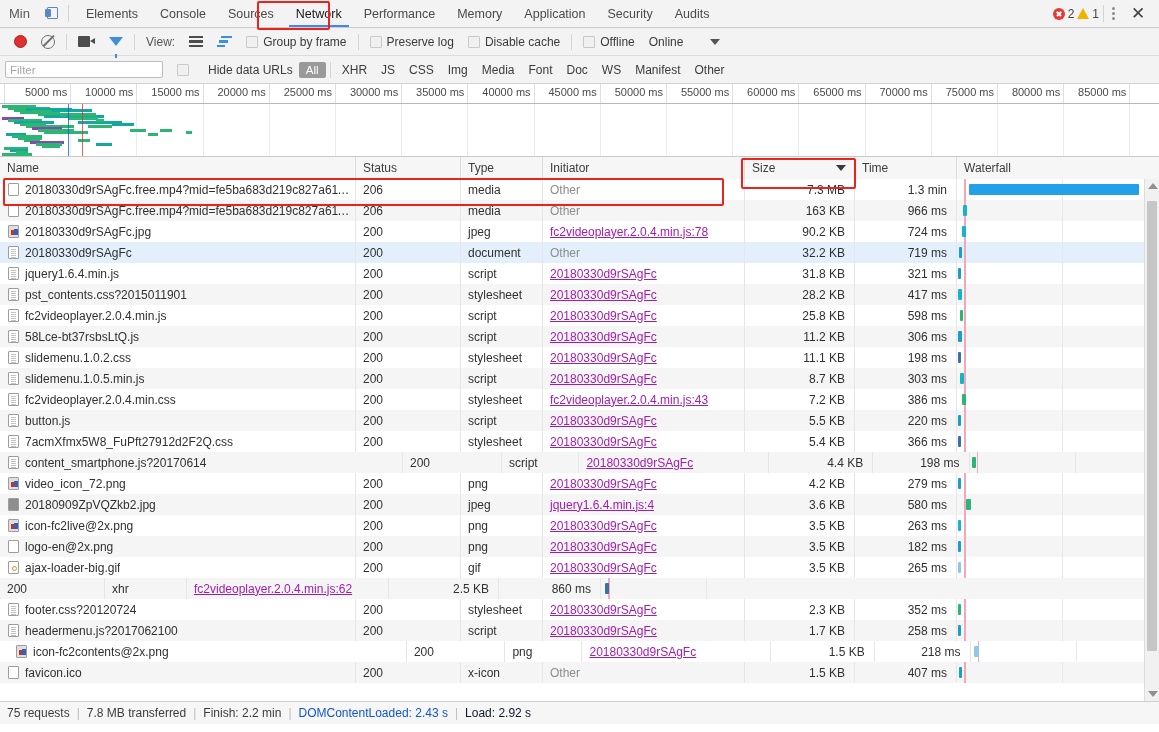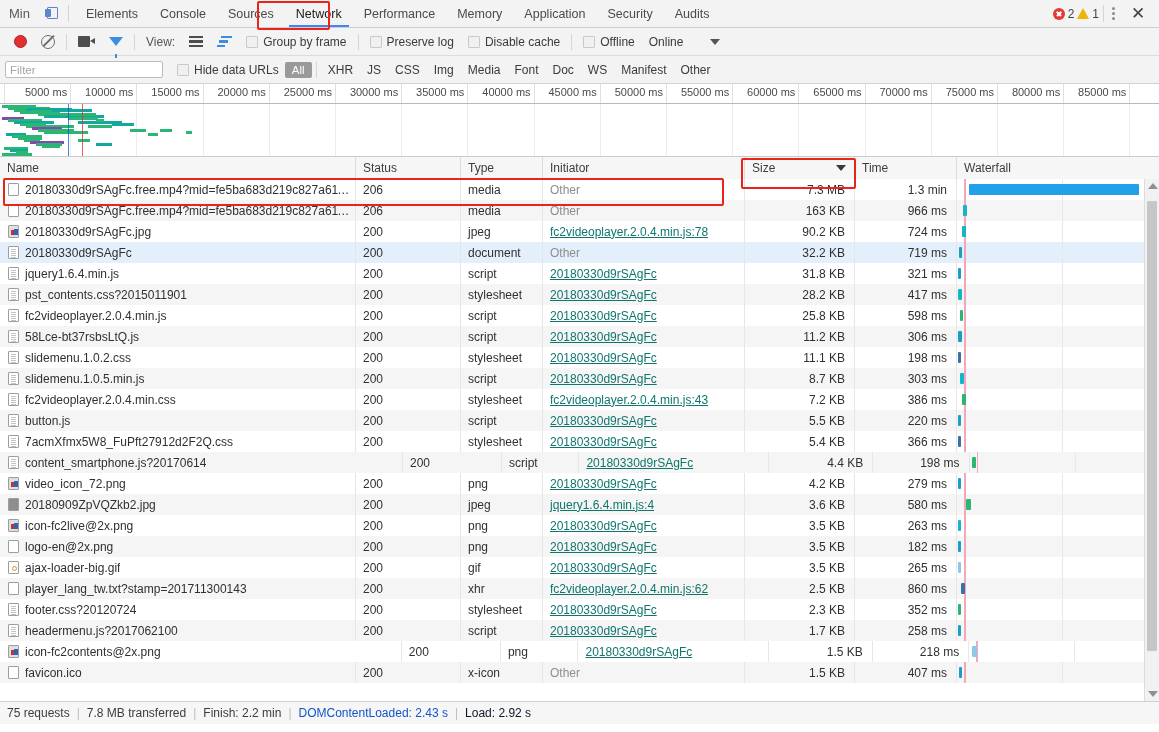--- a/index.html
+++ b/index.html
@@ -78,21 +78,21 @@
   
   .filterbar{
     height:27px;min-height:27px;display:flex;align-items:center;
     background:#f3f3f3;border-bottom:1px solid #d2d2d2;padding-left:5px;gap:0;
   }
   .filter-input{
     width:158px;height:17px;border:1px solid #bdbdbd;background:#fff;border-radius:2px;
     font-family:inherit;font-size:11.5px;color:#333;padding:0 4px;box-sizing:border-box;outline:none;
   }
   .filter-input::placeholder{color:#a6a6a6;}
-  .fb-item{display:flex;align-items:center;gap:5px;padding:0 6px;font-size:12px;color:#3b3b3b;white-space:nowrap;}
+  .fb-item{display:flex;align-items:center;gap:19px;padding:0 6px;font-size:12px;color:#3b3b3b;white-space:nowrap;}
   .pill{
     display:inline-flex;align-items:center;justify-content:center;
     height:16px;min-width:19px;padding:0 4px;border-radius:2px;
     background:#9a9a9a;color:#fff;font-size:11.5px;
   }
   .ftype{padding:0 7px;font-size:12px;color:#3b3b3b;white-space:nowrap;}
 
   
   .overview{height:72px;min-height:72px;position:relative;background:#fff;border-bottom:1px solid #c9c9c9;overflow:hidden;}
   .ruler{position:absolute;left:0;top:0;right:0;height:20px;}
@@ -130,21 +130,21 @@
   .fi.doc:before{content:"";position:absolute;left:2px;top:2px;right:2px;height:1px;background:#c3c3c3;box-shadow:0 2px 0 #c3c3c3,0 4px 0 #c3c3c3,0 6px 0 #c3c3c3,0 8px 0 #c3c3c3;}
   .fi.img{background:#dfdfdf;}
   .fi.img:before{content:"";position:absolute;left:1.5px;top:4px;width:3px;height:5px;background:#b03a3a;}
   .fi.img:after{content:"";position:absolute;left:5px;top:2.5px;width:3.5px;height:6.5px;background:#3a5fb0;}
   .fi.imgdark{background:#8e8e8e;}
   .fi.gif{background:#fff;}
   .fi.gif:before{content:"";position:absolute;left:2.5px;top:3.5px;width:5px;height:5px;border-radius:50%;border:1.5px solid #c99a2e;box-sizing:border-box;}
   .fi.blank{background:#fff;}
   .name-txt{overflow:hidden;text-overflow:ellipsis;white-space:nowrap;}
   .muted{color:#8d8d8d;}
-  .link{color:#0f766e;text-decoration:underline;cursor:pointer;}
+  .link{color:#a21caf;text-decoration:underline;cursor:pointer;}
   .row-ring{position:absolute;border:2px solid #e8241b;border-radius:2px;pointer-events:none;left:3px;top:-1px;width:717px;height:24px;z-index:4;}
 
   
   .c-wf{position:relative;padding:0;border-right:none;overflow:hidden;}
   .wf-grid{position:absolute;top:0;bottom:0;width:1px;background:#e8e8e8;}
   .wf-pink{position:absolute;top:0;bottom:0;width:1.5px;background:#f4a7b9;}
   .wf-bar{position:absolute;top:5px;height:11px;border-radius:1px;}
 
   
   .vscroll{position:absolute;right:0;top:22px;bottom:0;width:14px;background:#f1f1f1;border-left:1px solid #dcdcdc;}
@@ -942,24 +942,20 @@
           <div class="cell c-num" style="width: 102px;">
             <span>265 ms</span>
           </div>
           <div class="cell c-wf" style="width: 202px;">
             <div class="wf-grid" style="left: 105px;"></div>
             <div class="wf-pink" style="left: 7px;"></div>
             <div class="wf-bar" style="left: 1px; width: 3px; background: rgb(142, 199, 234);"></div>
           </div>
         </div>
         <div class="row even">
-          <div class="cell c-name" style="width: 356px;">
-            <span class="fi blank"></span>
-            <span class="name-txt">player_lang_tw.txt?stamp=201711300143</span>
-          </div>
           <div class="cell " style="width: 105px;">
             <span>200</span>
           </div>
           <div class="cell " style="width: 82px;">
             <span>xhr</span>
           </div>
           <div class="cell" style="width: 202px;">
             <span class="link">fc2videoplayer.2.0.4.min.js:62</span>
           </div>
           <div class="cell c-num" style="width: 110px;">
@@ -1020,21 +1016,21 @@
           <div class="cell c-num" style="width: 102px;">
             <span>258 ms</span>
           </div>
           <div class="cell c-wf" style="width: 202px;">
             <div class="wf-grid" style="left: 105px;"></div>
             <div class="wf-pink" style="left: 7px;"></div>
             <div class="wf-bar" style="left: 1px; width: 3px; background: rgb(24, 160, 196);"></div>
           </div>
         </div>
         <div class="row odd">
-          <div class="cell c-name" style="width: 427px;">
+          <div class="cell c-name" style="width: 427px; margin-left: 8px;">
             <span class="fi img"></span>
             <span class="name-txt">icon-fc2contents@2x.png</span>
           </div>
           <div class="cell " style="width: 105px;">
             <span>200</span>
           </div>
           <div class="cell " style="width: 82px;">
             <span>png</span>
           </div>
           <div class="cell" style="width: 202px;">

